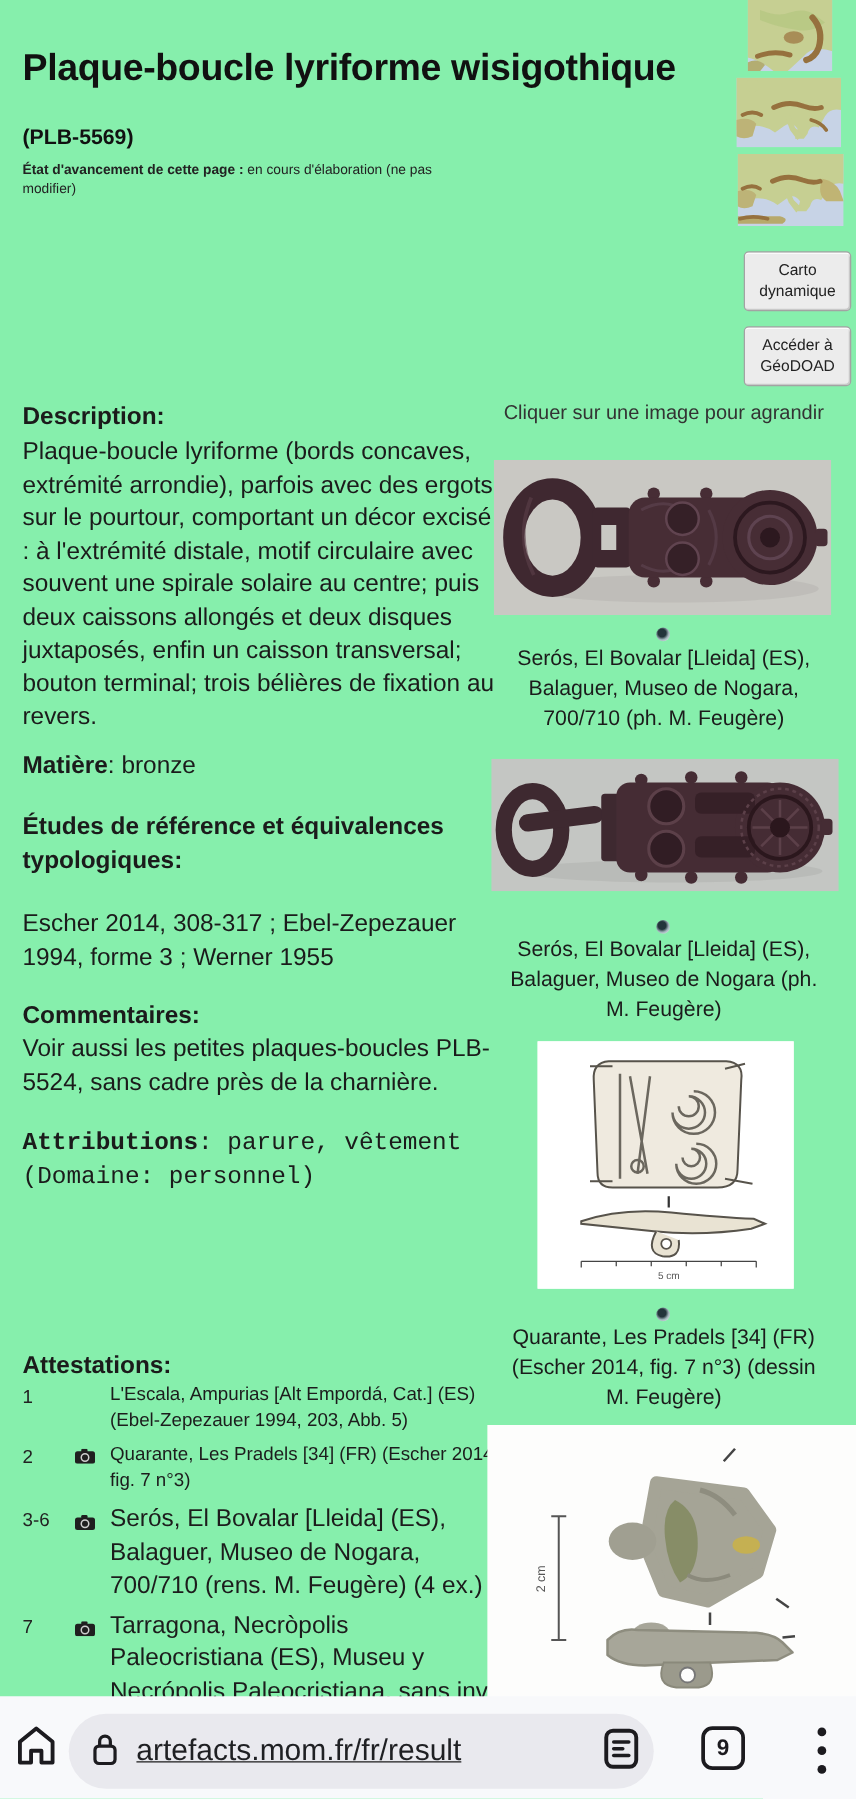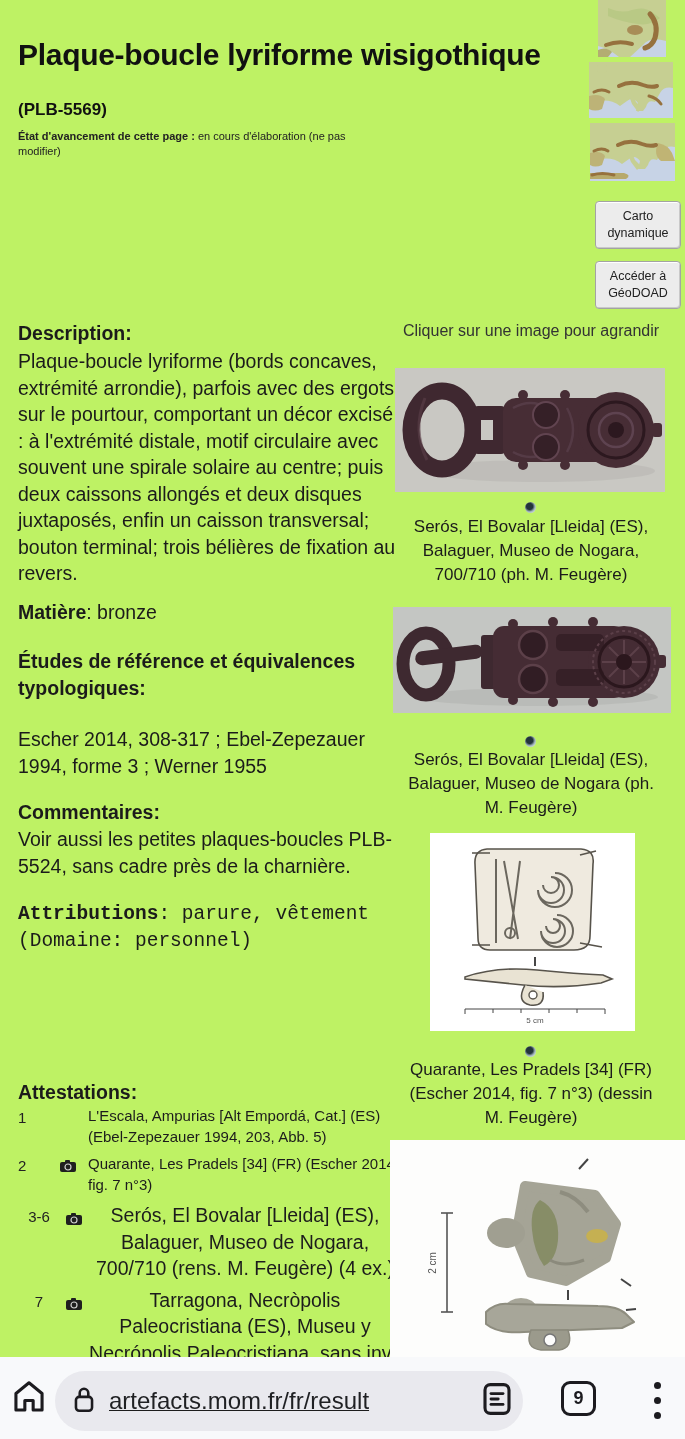--- a/index.html
+++ b/index.html
@@ -1,19 +1,19 @@
 <!DOCTYPE html>
 <html><head>
 <meta charset="utf-8">
 <style>
   * { margin:0; padding:0; box-sizing:border-box; }
   html,body { background:#ffffff; }
   .screen {
     position:relative; width:685px; height:1439px; overflow:hidden;
-    background:#bef264; font-family:"Liberation Sans", sans-serif; color:#1c1c1c;
+    background:#86efac; font-family:"Liberation Sans", sans-serif; color:#1c1c1c;
   }
   .abs { position:absolute; }
 
   
   .title { left:18px; top:38px; font-size:30px; font-weight:bold; letter-spacing:-0.3px; color:#111; }
   .artefact-id { left:18px; top:100px; font-size:17px; font-weight:bold; color:#111; }
   .status { left:18px; top:129px; width:335px; font-size:11px; line-height:15px; color:#222; }
 
   
   .map { overflow:hidden; }
@@ -50,21 +50,21 @@
   .t-att-label    { top:1079px; }
 
   
   .att-list { left:18px; top:1106px; width:384px; }
   .att-row { display:grid; grid-template-columns:42px 28px 1fr; align-items:start; }
   .att-row .num  { font-size:15px; line-height:20px; padding-top:2px; color:#222; }
   .att-row .cam  { padding-top:4px; }
   .att-row .atxt { grid-column:3; }
   .att-small { margin-bottom:7px; }
   .att-small .atxt { font-size:15px; line-height:20.5px; }
-  .att-large { margin-bottom:5px;text-align:center; }
+  .att-large { margin-bottom:5px; }
   .att-large .atxt { font-size:19.5px; line-height:26.5px; }
   .att-large .num { padding-top:5px; }
   .att-large .cam { padding-top:9px; }
 
   
   figure { position:absolute; }
   figure svg { display:block; }
   .fig1 { left:395px; top:368px; width:270px; height:124px; }
   .fig2 { left:393px; top:607px; width:278px; height:106px; }
   .fig3 { left:430px; top:833px; width:205px; height:198px; background:#fff; }

